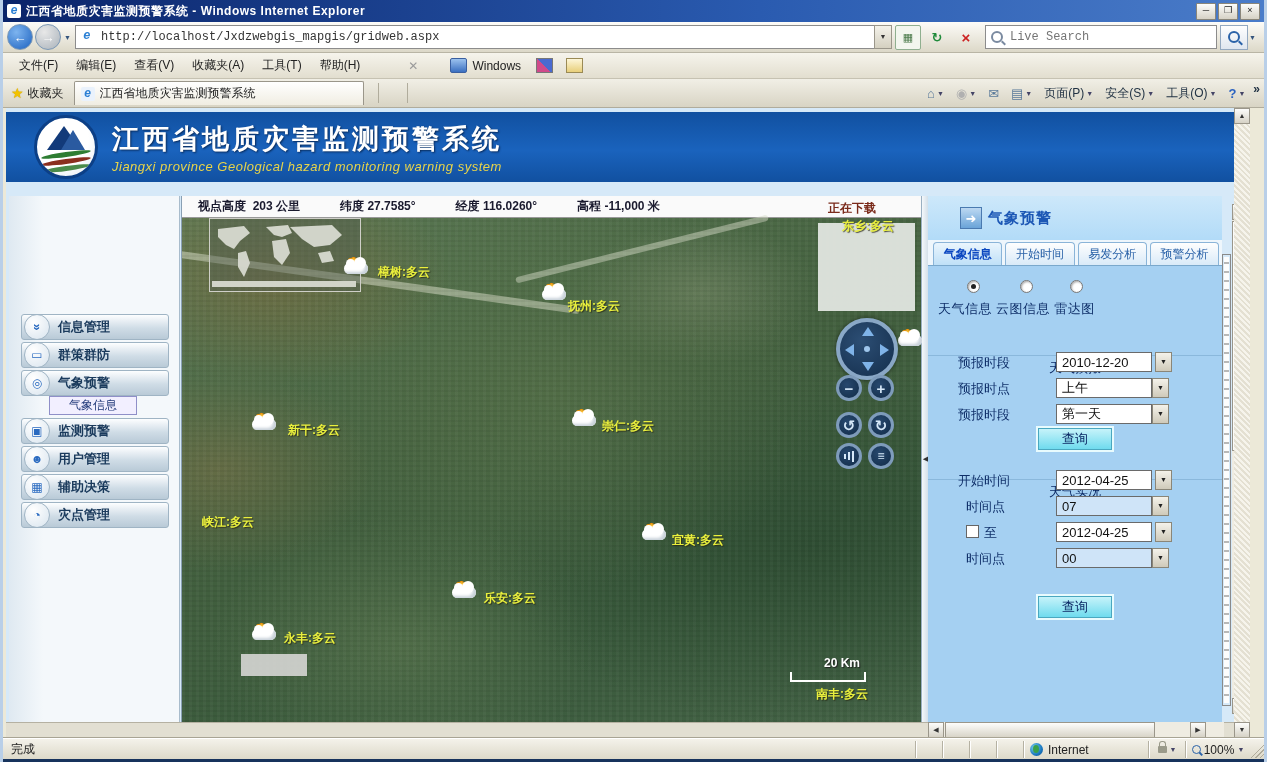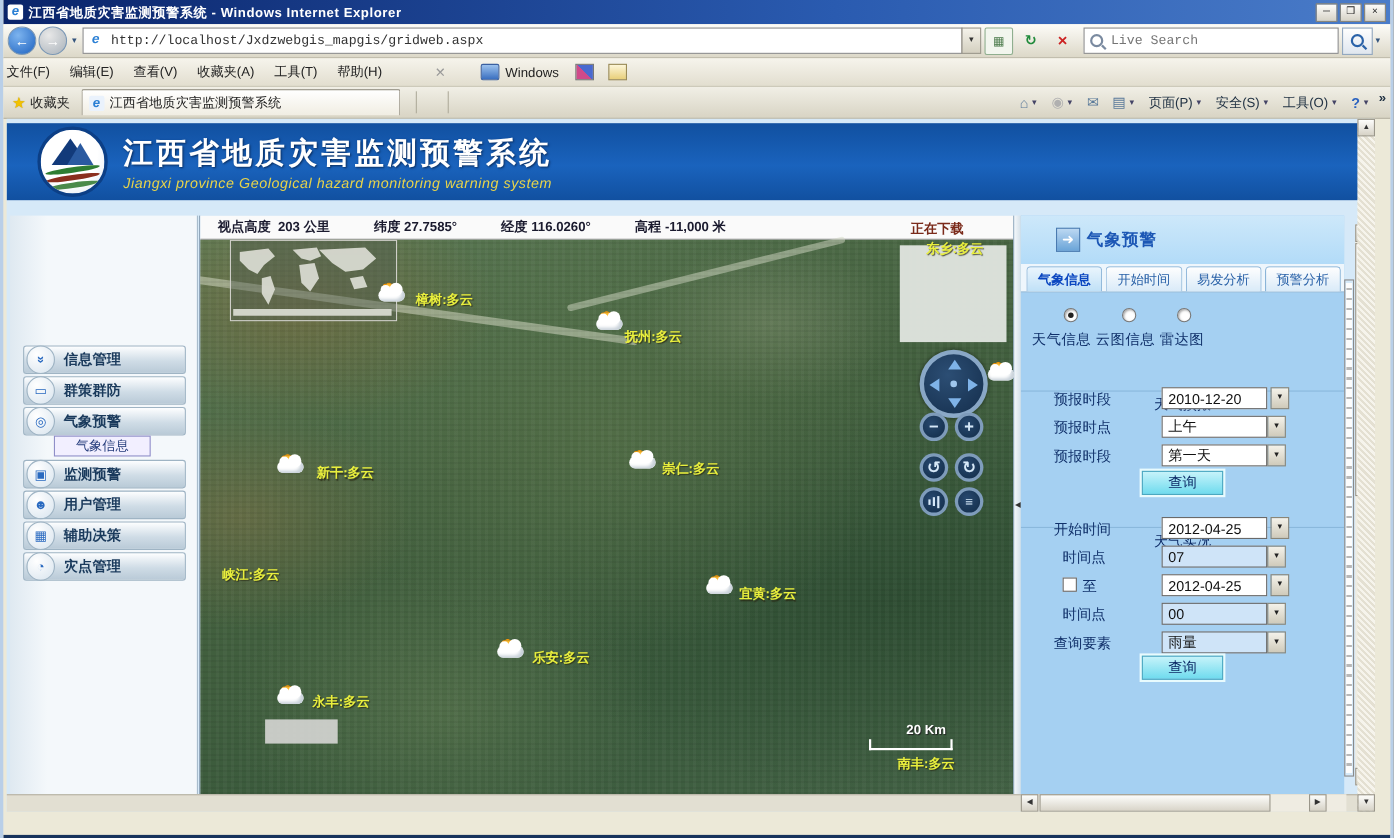--- a/index.html
+++ b/index.html
@@ -35,21 +35,21 @@
   .searchbox{flex:1;height:22px;background:#fff;border:1px solid #8c8c8c;margin-left:6px;display:flex;align-items:center;padding:0 5px;}
   .searchbox input{flex:1;border:0;outline:0;font-size:12px;color:#888;background:transparent;
     font-family:"Liberation Mono","DejaVu Sans Mono",monospace;}
   .mag{width:8px;height:8px;border:2px solid #7a8aa0;border-radius:50%;position:relative;margin-right:5px;flex:0 0 auto;}
   .mag::after{content:"";position:absolute;width:5px;height:2px;background:#7a8aa0;transform:rotate(45deg);left:8px;top:9px;}
   .searchgo{width:26px;height:23px;margin-left:3px;display:flex;align-items:center;justify-content:center;background:linear-gradient(#fefefe,#dfe6ef);border:1px solid #93a8c0;}
   .searchgo .mag{border-color:#2a62a8;margin:0;}
   .searchgo .mag::after{background:#2a62a8;}
   
   .menubar{position:absolute;left:0;top:53px;width:100%;height:26px;background:linear-gradient(#f6f4ec,#e2decf);
-    display:flex;align-items:center;padding:0 3px;box-sizing:border-box;border-bottom:1px solid #c6c2b2;font-size:12px;color:#222;}
+    display:flex;align-items:center;padding:0 16px;box-sizing:border-box;border-bottom:1px solid #c6c2b2;font-size:12px;color:#222;}
   .menuitem{margin-right:18px;white-space:nowrap;}
   .mclose{color:#9a9a9a;margin:0 18px 0 30px;font-weight:bold;}
   .snagit{display:flex;align-items:center;gap:5px;margin-left:14px;}
   .sg-ico{width:15px;height:13px;background:linear-gradient(#9cc2ee,#3a6fc0);border:1px solid #3a5fa0;border-radius:2px;}
   .sg2{width:15px;height:13px;background:linear-gradient(45deg,#d04a8a 50%,#4a6ad0 50%);border:1px solid #777;margin-left:10px;}
   .sg3{width:15px;height:13px;background:linear-gradient(#fdf6d8,#e8cf7a);border:1px solid #9a8a55;margin-left:8px;}
   
   .favbar{position:absolute;left:0;top:79px;width:100%;height:29px;background:linear-gradient(#f1efe6,#d8d4c4);
     display:flex;align-items:center;padding:0 4px;box-sizing:border-box;border-bottom:1px solid #b0ac9c;font-size:12px;}
   .star{color:#f2c200;font-size:14px;margin:0 4px;text-shadow:0 0 1px #b08800;}
@@ -517,27 +517,20 @@
             <div class="fdd gap">▼</div>
           </div>
         </div>
         <div class="frow" style="top:282px;">
           <span class="flabel" style="left:38px;">时间点</span>
           <div class="fcombo">
             <div class="fval blue">00</div>
             <div class="fdd">▼</div>
           </div>
         </div>
-        <div class="frow" style="top:308px;">
-          <span class="flabel">查询要素</span>
-          <div class="fcombo">
-            <div class="fval blue">雨量</div>
-            <div class="fdd">▼</div>
-          </div>
-        </div>
         <div class="qbtn" style="top:330px;">查询</div>
       </div>
     </div>
 
     <div class="vtext"></div>
 
     <div class="vsb" style="left:1226px;top:96px;height:510px;">
       <div class="sbbtn" style="top:0;">▲</div>
       <div class="sbthumb" style="top:17px;height:230px;"></div>
       <div class="sbbtn" style="bottom:0;">▼</div>
@@ -549,15 +542,36 @@
       <div class="hsbthumb" style="left:17px;width:210px;"></div>
       <div class="hsbbtn" style="right:18px;">▶</div>
     </div>
 
     <div class="outer-vsb">
       <div class="sbbtn" style="top:0;">▲</div>
       <div class="sbbtn" style="bottom:0;">▼</div>
     </div>
   </div>
 
+  <div class="statusbar">
+    <span class="sdone">完成</span>
+    <span class="spane scell"></span>
+    <span class="spane scell"></span>
+    <span class="spane scell"></span>
+    <span class="spane scell"></span>
+    <span class="spane szone">
+      <span class="globe"></span>
+      <span>Internet</span>
+    </span>
+    <span class="spane sshield">
+      <span class="lockico"></span>
+      <span class="dd">▼</span>
+    </span>
+    <span class="spane szoom">
+      <span class="zmag"></span>
+      <span>100%</span>
+      <span class="dd">▼</span>
+    </span>
+    <span class="grip"></span>
+  </div>
   <div class="botline"></div>
 
 </div>
 
 </body></html>

